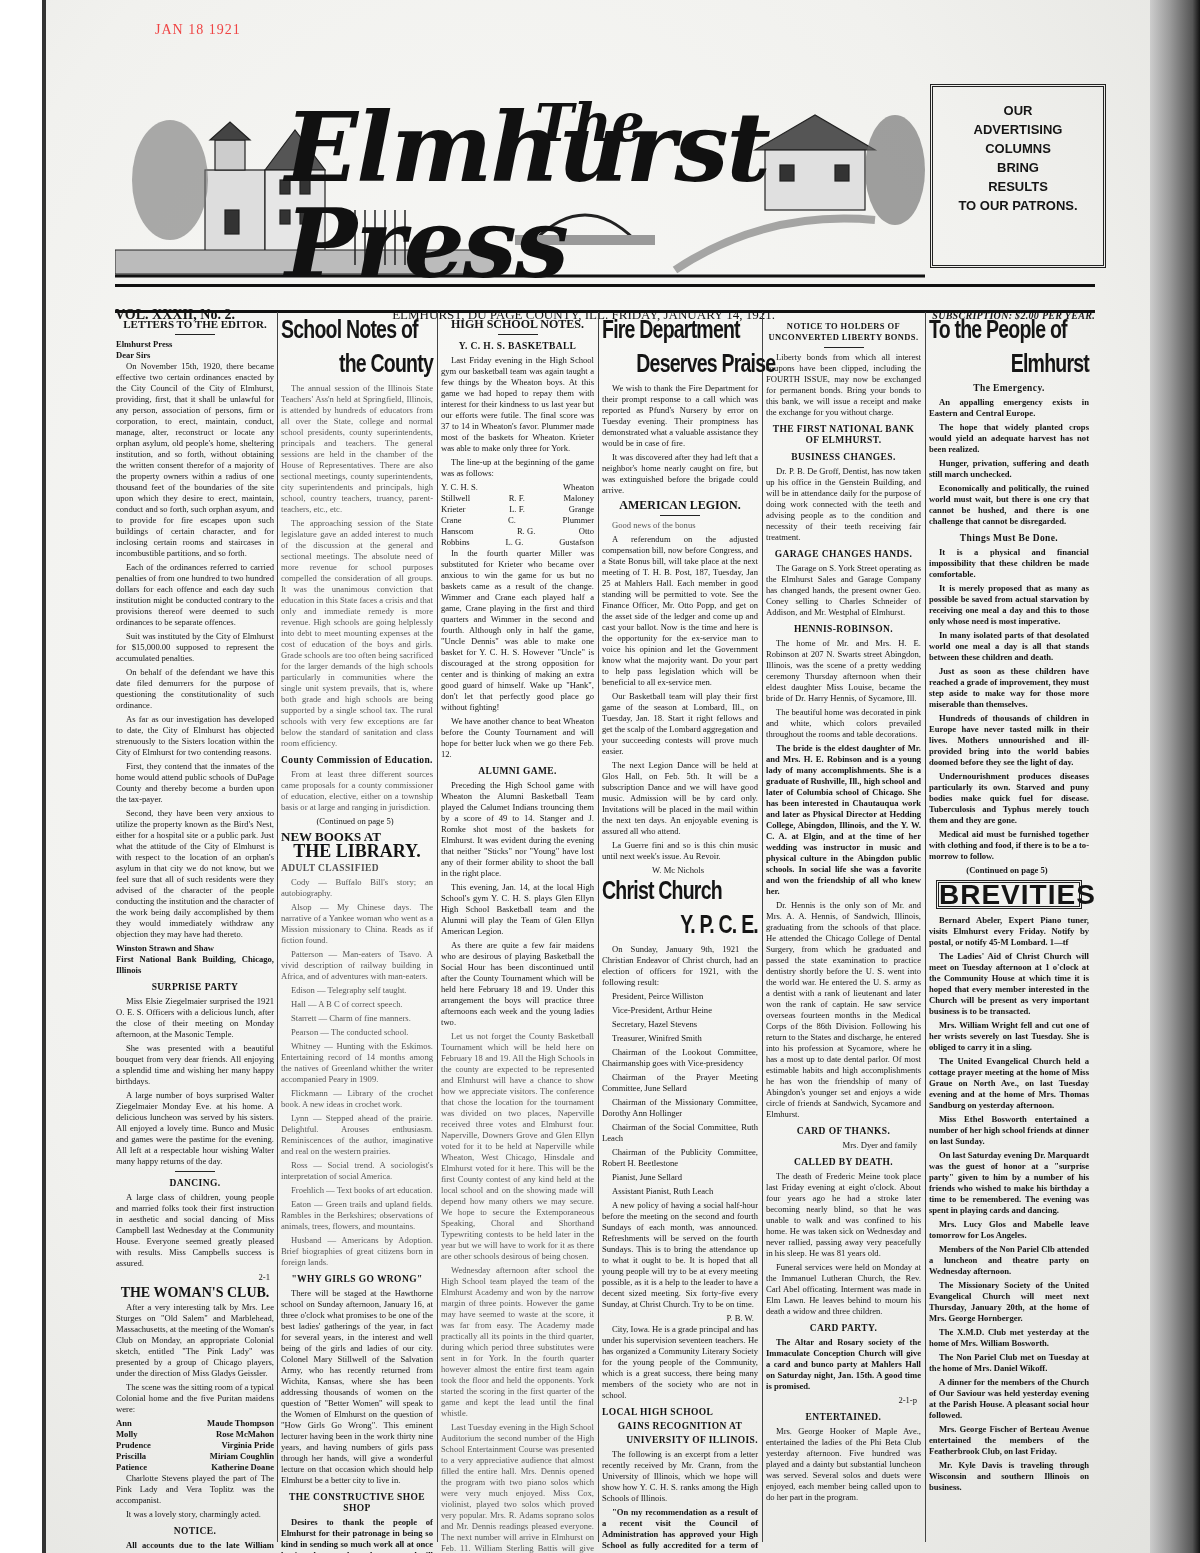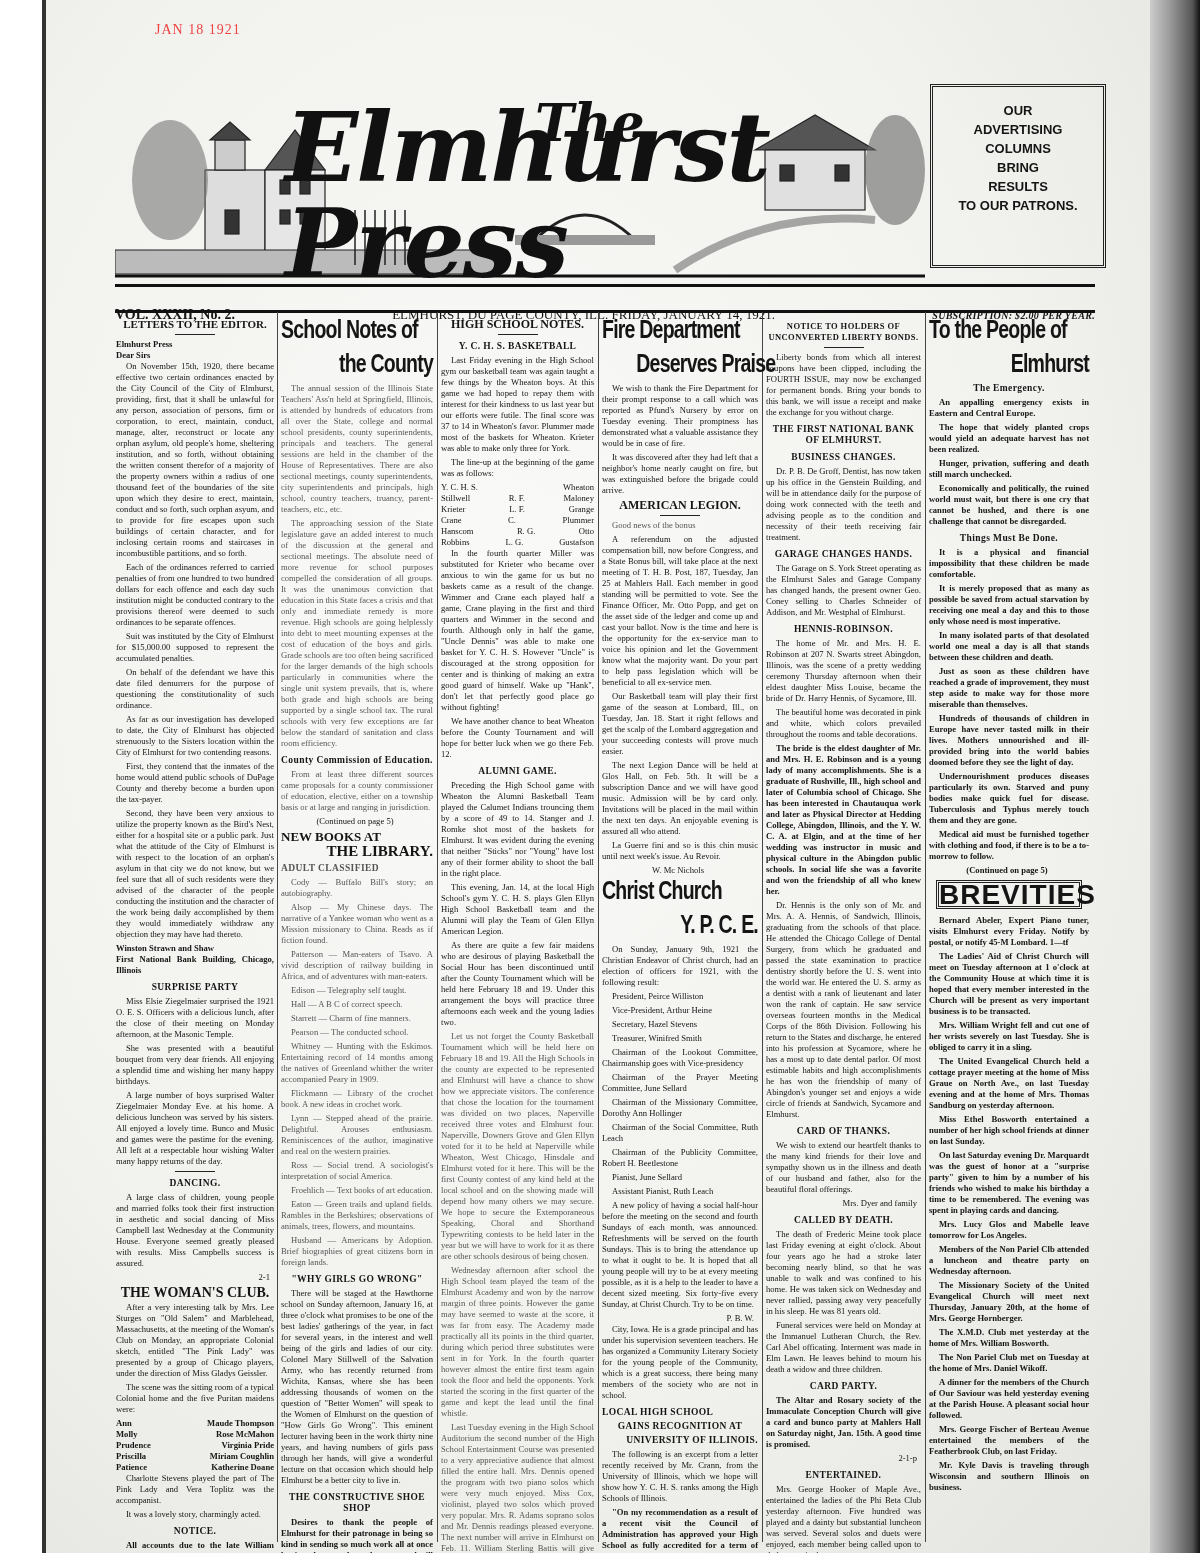--- a/index.html
+++ b/index.html
@@ -174,21 +174,21 @@
 
 <div class="col" style="left:281px;width:152px;">
   <div class="big">School Notes of</div>
   <div class="big r">the County</div>
   <p class="fade">The annual session of the Illinois State Teachers' Ass'n held at Springfield, Illinois, is attended by hundreds of educators from all over the State, college and normal school presidents, county superintendents, principals and teachers. The general sessions are held in the chamber of the House of Representatives. There are also sectional meetings, county superintendents, city superintendents and principals, high school, country teachers, truancy, parent-teachers, etc., etc.</p>
   <p class="fade">The approaching session of the State legislature gave an added interest to much of the discussion at the general and sectional meetings. The absolute need of more revenue for school purposes compelled the consideration of all groups. It was the unanimous conviction that education in this State faces a crisis and that only and immediate remedy is more revenue. High schools are going helplessly into debt to meet mounting expenses at the cost of education of the boys and girls. Grade schools are too often being sacrificed for the larger demands of the high schools particularly in communities where the single unit system prevails, that is, where both grade and high schools are being supported by a single school tax. The rural schools with very few exceptions are far below the standard of sanitation and class room efficiency.</p>
   <div class="hd-sm">County Commission of Education.</div>
   <p class="fade">From at least three different sources came proposals for a county commissioner of education, elective, either on a township basis or at large and ranging in jurisdiction.</p>
   <div class="sig" style="text-align:center">(Continued on page 5)</div>
   <div class="hd" style="text-align:left;font-size:13px;">NEW BOOKS AT</div>
-  <div class="hd" style="text-align:right;font-size:15px;">THE LIBRARY.</div>
+  <div class="hd" style="font-size:18px;">THE LIBRARY.</div>
   <div class="hd-sm fade" style="text-align:left">ADULT CLASSIFIED</div>
   <p class="fade">Cody — Buffalo Bill's story; an autobiography.</p>
   <p class="fade">Alsop — My Chinese days. The narrative of a Yankee woman who went as a Mission missionary to China. Reads as if fiction found.</p>
   <p class="fade">Patterson — Man-eaters of Tsavo. A vivid description of railway building in Africa, and of adventures with man-eaters.</p>
   <p class="fade">Edison — Telegraphy self taught.</p>
   <p class="fade">Hall — A B C of correct speech.</p>
   <p class="fade">Starrett — Charm of fine manners.</p>
   <p class="fade">Pearson — The conducted school.</p>
   <p class="fade">Whitney — Hunting with the Eskimos. Entertaining record of 14 months among the natives of Greenland whither the writer accompanied Peary in 1909.</p>
   <p class="fade">Flickmann — Library of the crochet book. A new ideas in crochet work.</p>
@@ -297,21 +297,20 @@
   <div class="hd-sm">BUSINESS CHANGES.</div>
   <p>Dr. P. B. De Groff, Dentist, has now taken up his office in the Genstein Building, and will be in attendance daily for the purpose of doing work connected with the teeth and advising people as to the condition and necessity of their teeth receiving fair treatment.</p>
   <div class="hd-sm">GARAGE CHANGES HANDS.</div>
   <p>The Garage on S. York Street operating as the Elmhurst Sales and Garage Company has changed hands, the present owner Geo. Coney selling to Charles Schneider of Addison, and Mr. Westphal of Elmhurst.</p>
   <div class="hd-sm">HENNIS-ROBINSON.</div>
   <p>The home of Mr. and Mrs. H. E. Robinson at 207 N. Swarts street Abingdon, Illinois, was the scene of a pretty wedding ceremony Thursday afternoon when their eldest daughter Miss Louise, became the bride of Dr. Harry Hennis, of Sycamore, Ill.</p>
   <p>The beautiful home was decorated in pink and white, which colors prevailed throughout the rooms and table decorations.</p>
   <p class="bold">The bride is the eldest daughter of Mr. and Mrs. H. E. Robinson and is a young lady of many accomplishments. She is a graduate of Rushville, Ill., high school and later of Columbia school of Chicago. She has been interested in Chautauqua work and later as Physical Director at Hedding College, Abingdon, Illinois, and the Y. W. C. A. at Elgin, and at the time of her wedding was instructor in music and physical culture in the Abingdon public schools. In social life she was a favorite and won the friendship of all who knew her.</p>
   <p>Dr. Hennis is the only son of Mr. and Mrs. A. A. Hennis, of Sandwich, Illinois, graduating from the schools of that place. He attended the Chicago College of Dental Surgery, from which he graduated and passed the state examination to practice dentistry shortly before the U. S. went into the world war. He entered the U. S. army as a dentist with a rank of lieutenant and later won the rank of captain. He saw service overseas fourteen months in the Medical Corps of the 86th Division. Following his return to the States and discharge, he entered into his profession at Sycamore, where he has a most up to date dental parlor. Of most estimable habits and high accomplishments he has won the friendship of many of Abingdon's younger set and enjoys a wide circle of friends at Sandwich, Sycamore and Elmhurst.</p>
   <div class="hd-sm">CARD OF THANKS.</div>
-  <p>We wish to extend our heartfelt thanks to the many kind friends for their love and sympathy shown us in the illness and death of our husband and father, also for the beautiful floral offerings.</p>
   <div class="sig">Mrs. Dyer and family</div>
   <div class="hd-sm">CALLED BY DEATH.</div>
   <p>The death of Frederic Meine took place last Friday evening at eight o'clock. About four years ago he had a stroke later becoming nearly blind, so that he was unable to walk and was confined to his home. He was taken sick on Wednesday and never rallied, passing away very peacefully in his sleep. He was 81 years old.</p>
   <p>Funeral services were held on Monday at the Immanuel Lutheran Church, the Rev. Carl Abel officating. Interment was made in Elm Lawn. He leaves behind to mourn his death a widow and three children.</p>
   <div class="hd-sm">CARD PARTY.</div>
   <p class="bold">The Altar and Rosary society of the Immaculate Conception Church will give a card and bunco party at Mahlers Hall on Saturday night, Jan. 15th. A good time is promised.</p>
   <div class="sig">2-1-p</div>
   <div class="hd-sm">ENTERTAINED.</div>
   <p>Mrs. George Hooker of Maple Ave., entertained the ladies of the Phi Beta Club yesterday afternoon. Five hundred was played and a dainty but substantial luncheon was served. Several solos and duets were enjoyed, each member being called upon to do her part in the program.</p>
 

